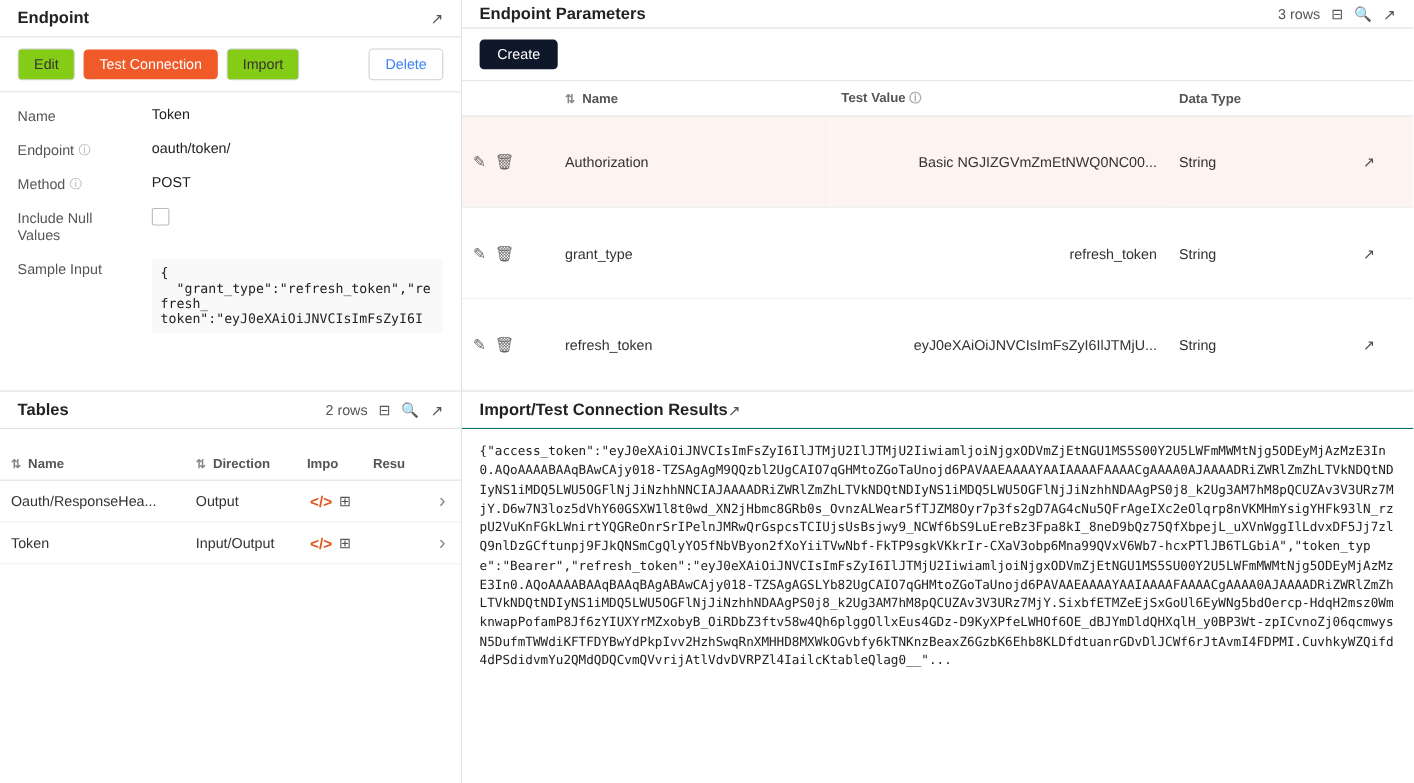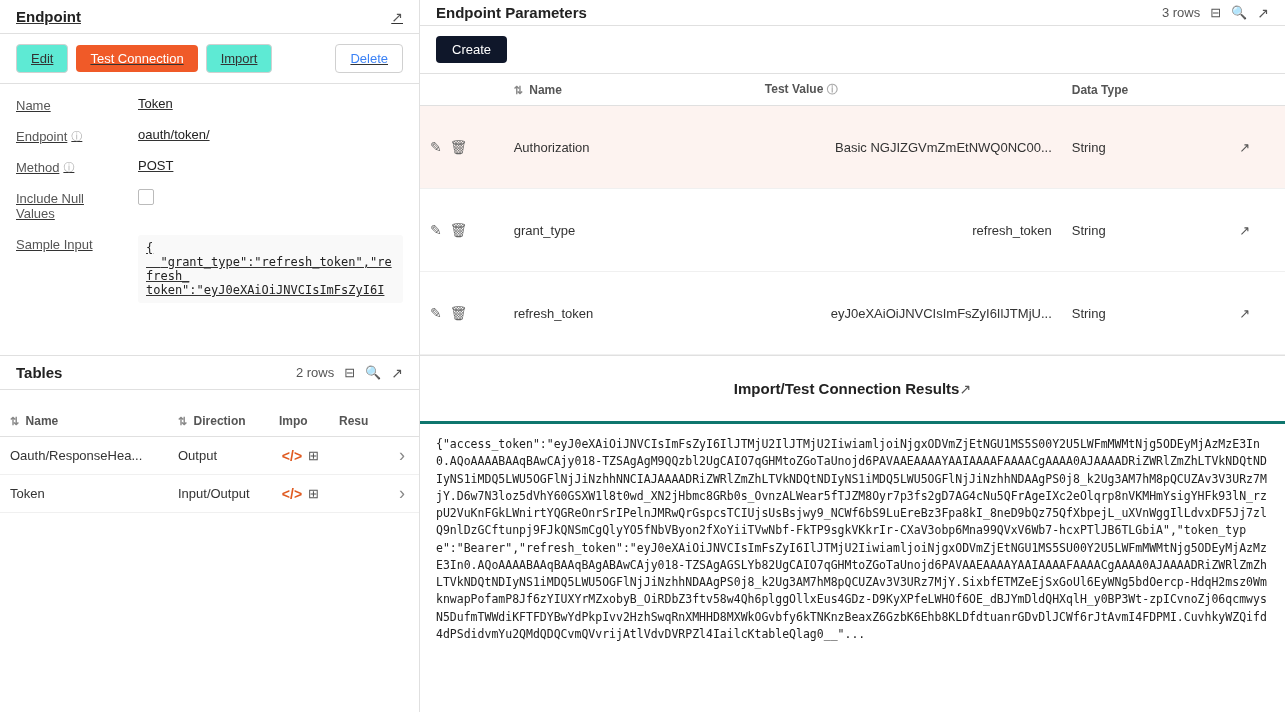--- a/index.html
+++ b/index.html
@@ -18,21 +18,20 @@
 
     
     .endpoint-panel {
       grid-column: 1;
       grid-row: 1;
       border-right: 1px solid #e0e0e0;
       border-bottom: 1px solid #e0e0e0;
       padding: 0;
       display: flex;
       flex-direction: column;
-      text-decoration: underline;
     }
     .panel-header {
       display: flex;
       align-items: center;
       justify-content: space-between;
       padding: 8px 16px;
       border-bottom: 1px solid #e0e0e0;
     }
     .panel-title {
       font-size: 15px;
@@ -54,21 +53,21 @@
     }
     .btn {
       padding: 6px 14px;
       border-radius: 4px;
       border: none;
       font-size: 13px;
       cursor: pointer;
       font-weight: 500;
     }
     .btn-outline {
-      background: #5eead4;
+      background: #84cc16;
       border: 1px solid #d0d0d0;
       color: #333;
     }
     .btn-orange {
       background: #f05a28;
       color: #fff;
     }
     .btn-delete {
       margin-left: auto;
       background: #fff;
@@ -280,23 +279,23 @@
     
     .results-panel {
       grid-column: 2;
       grid-row: 2;
       display: flex;
       flex-direction: column;
     }
     .results-header {
       display: flex;
       align-items: center;
-      justify-content: center;
-      padding: 24px 16px;
-      border-bottom: 3px solid #0f766e;
+      justify-content: flex-start;
+      padding: 8px 16px;
+      border-bottom: 1px solid #0f766e;
     }
     .results-body {
       flex: 1;
       overflow-y: auto;
       padding: 12px 16px;
       background: #fff;
     }
     .results-text {
       font-family: monospace;
       font-size: 11.5px;

